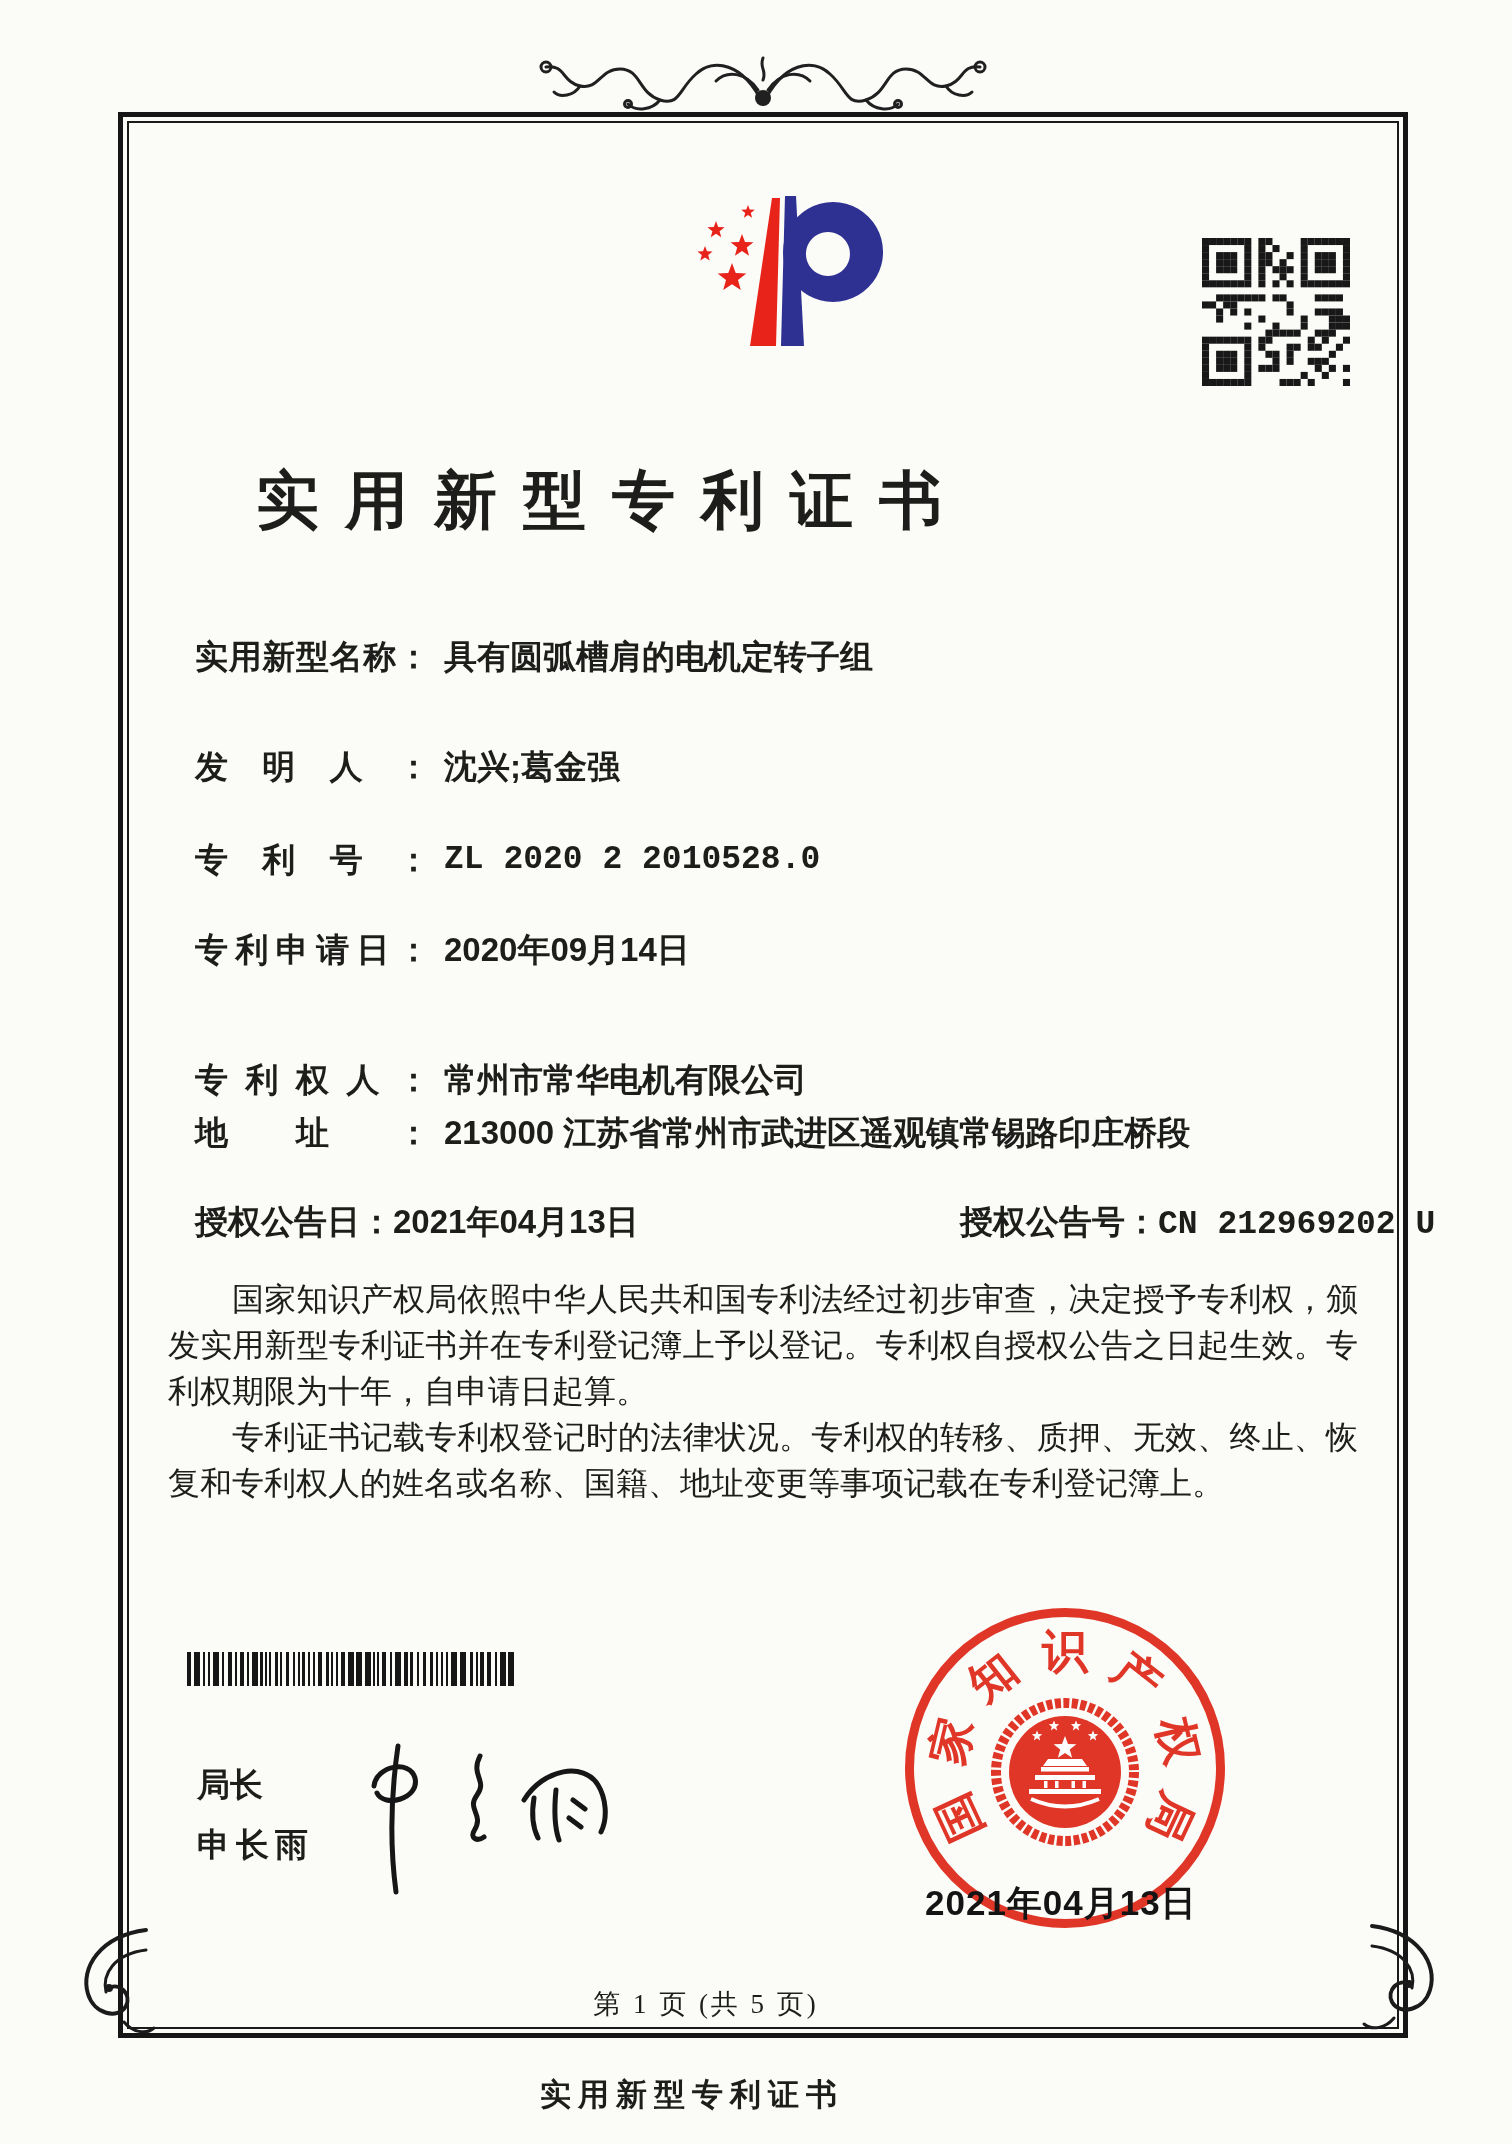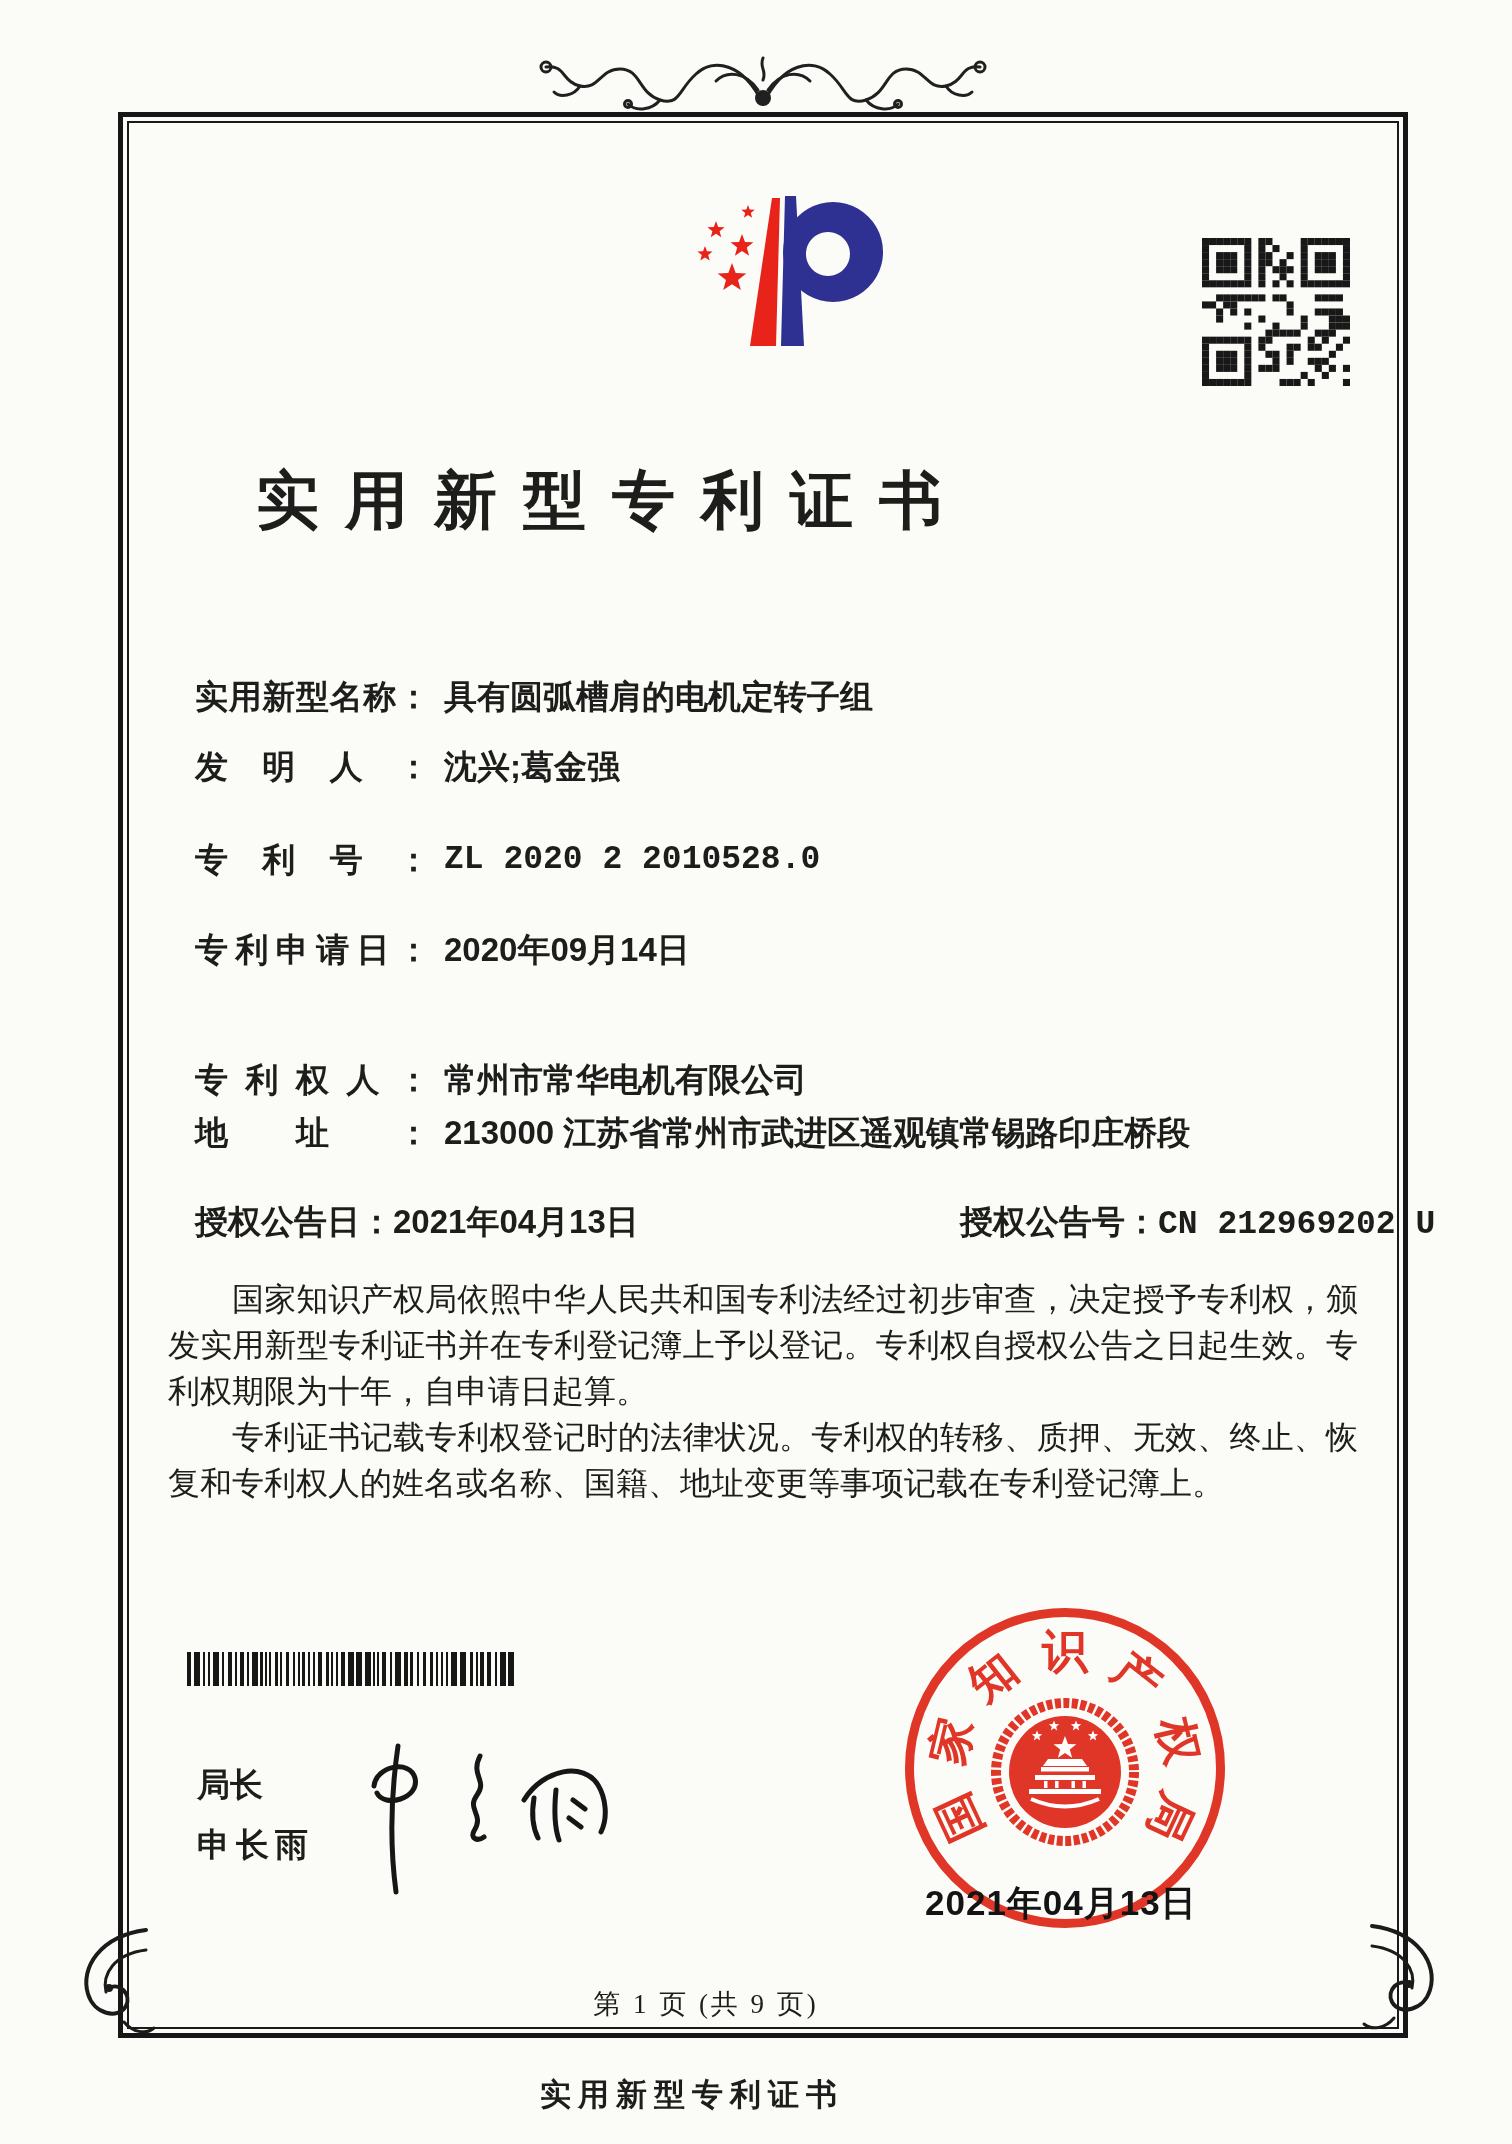--- a/index.html
+++ b/index.html
@@ -294,21 +294,21 @@
       <rect x="42" y="140" width="7" height="7" fill="#181818"></rect>
       <rect x="77" y="140" width="7" height="7" fill="#181818"></rect>
       <rect x="84" y="140" width="7" height="7" fill="#181818"></rect>
       <rect x="91" y="140" width="7" height="7" fill="#181818"></rect>
       <rect x="105" y="140" width="7" height="7" fill="#181818"></rect>
       <rect x="140" y="140" width="7" height="7" fill="#181818"></rect>
     </svg>
 
   <div class="page-title">实用新型专利证书</div>
 
-  <div class="field-row" style="top:675px;">
+  <div class="field-row" style="top:635px;">
     <span class="field-label">实用新型名称：</span><span class="field-value">具有圆弧槽肩的电机定转子组</span>
   </div>
   <div class="field-row" style="top:745px;">
     <span class="field-label">发明人：</span><span class="field-value">沈兴;葛金强</span>
   </div>
   <div class="field-row" style="top:838px;">
     <span class="field-label">专利号：</span><span class="field-value mono">ZL 2020 2 2010528.0</span>
   </div>
   <div class="field-row" style="top:928px;">
     <span class="field-label">专利申请日：</span><span class="field-value">2020年09月14日</span>
@@ -432,21 +432,21 @@
       <rect x="-21" y="9" width="3.5" height="7" fill="#ffffff"></rect>
       <rect x="-10" y="9" width="3.5" height="7" fill="#ffffff"></rect>
       <rect x="6.5" y="9" width="3.5" height="7" fill="#ffffff"></rect>
       <rect x="17.5" y="9" width="3.5" height="7" fill="#ffffff"></rect>
       <rect x="-36" y="17" width="72" height="5" fill="#ffffff"></rect>
       <path d="M-34,27 Q0,42 34,27" stroke="#ffffff" stroke-width="4" fill="none"></path>
     </svg>
   </div>
   <div class="seal-date">2021年04月13日</div>
 
-  <div class="footer-page">第 1 页 (共 9 页)</div>
+  <div class="footer-page">第 1 页 (共 5 页)</div>
 
   <svg class="ornament" style="left:58px;top:1922px;" width="100" height="122" viewBox="0 0 100 122">
     <g stroke="#1b1b1b" fill="none" stroke-linecap="round">
       <path stroke-width="4" d="M88,8 C42,14 22,46 30,72 C36,92 60,98 68,84 C74,72 61,60 51,66"></path>
       <path stroke-width="3" d="M88,28 C56,32 44,52 48,70"></path>
       <path stroke-width="3" d="M66,100 C74,110 88,113 96,106"></path>
       <circle cx="51" cy="66" r="4" fill="#1b1b1b" stroke="none"></circle>
     </g>
   </svg>
   <svg class="ornament" style="left:1360px;top:1918px;" width="100" height="122" viewBox="0 0 100 122">

